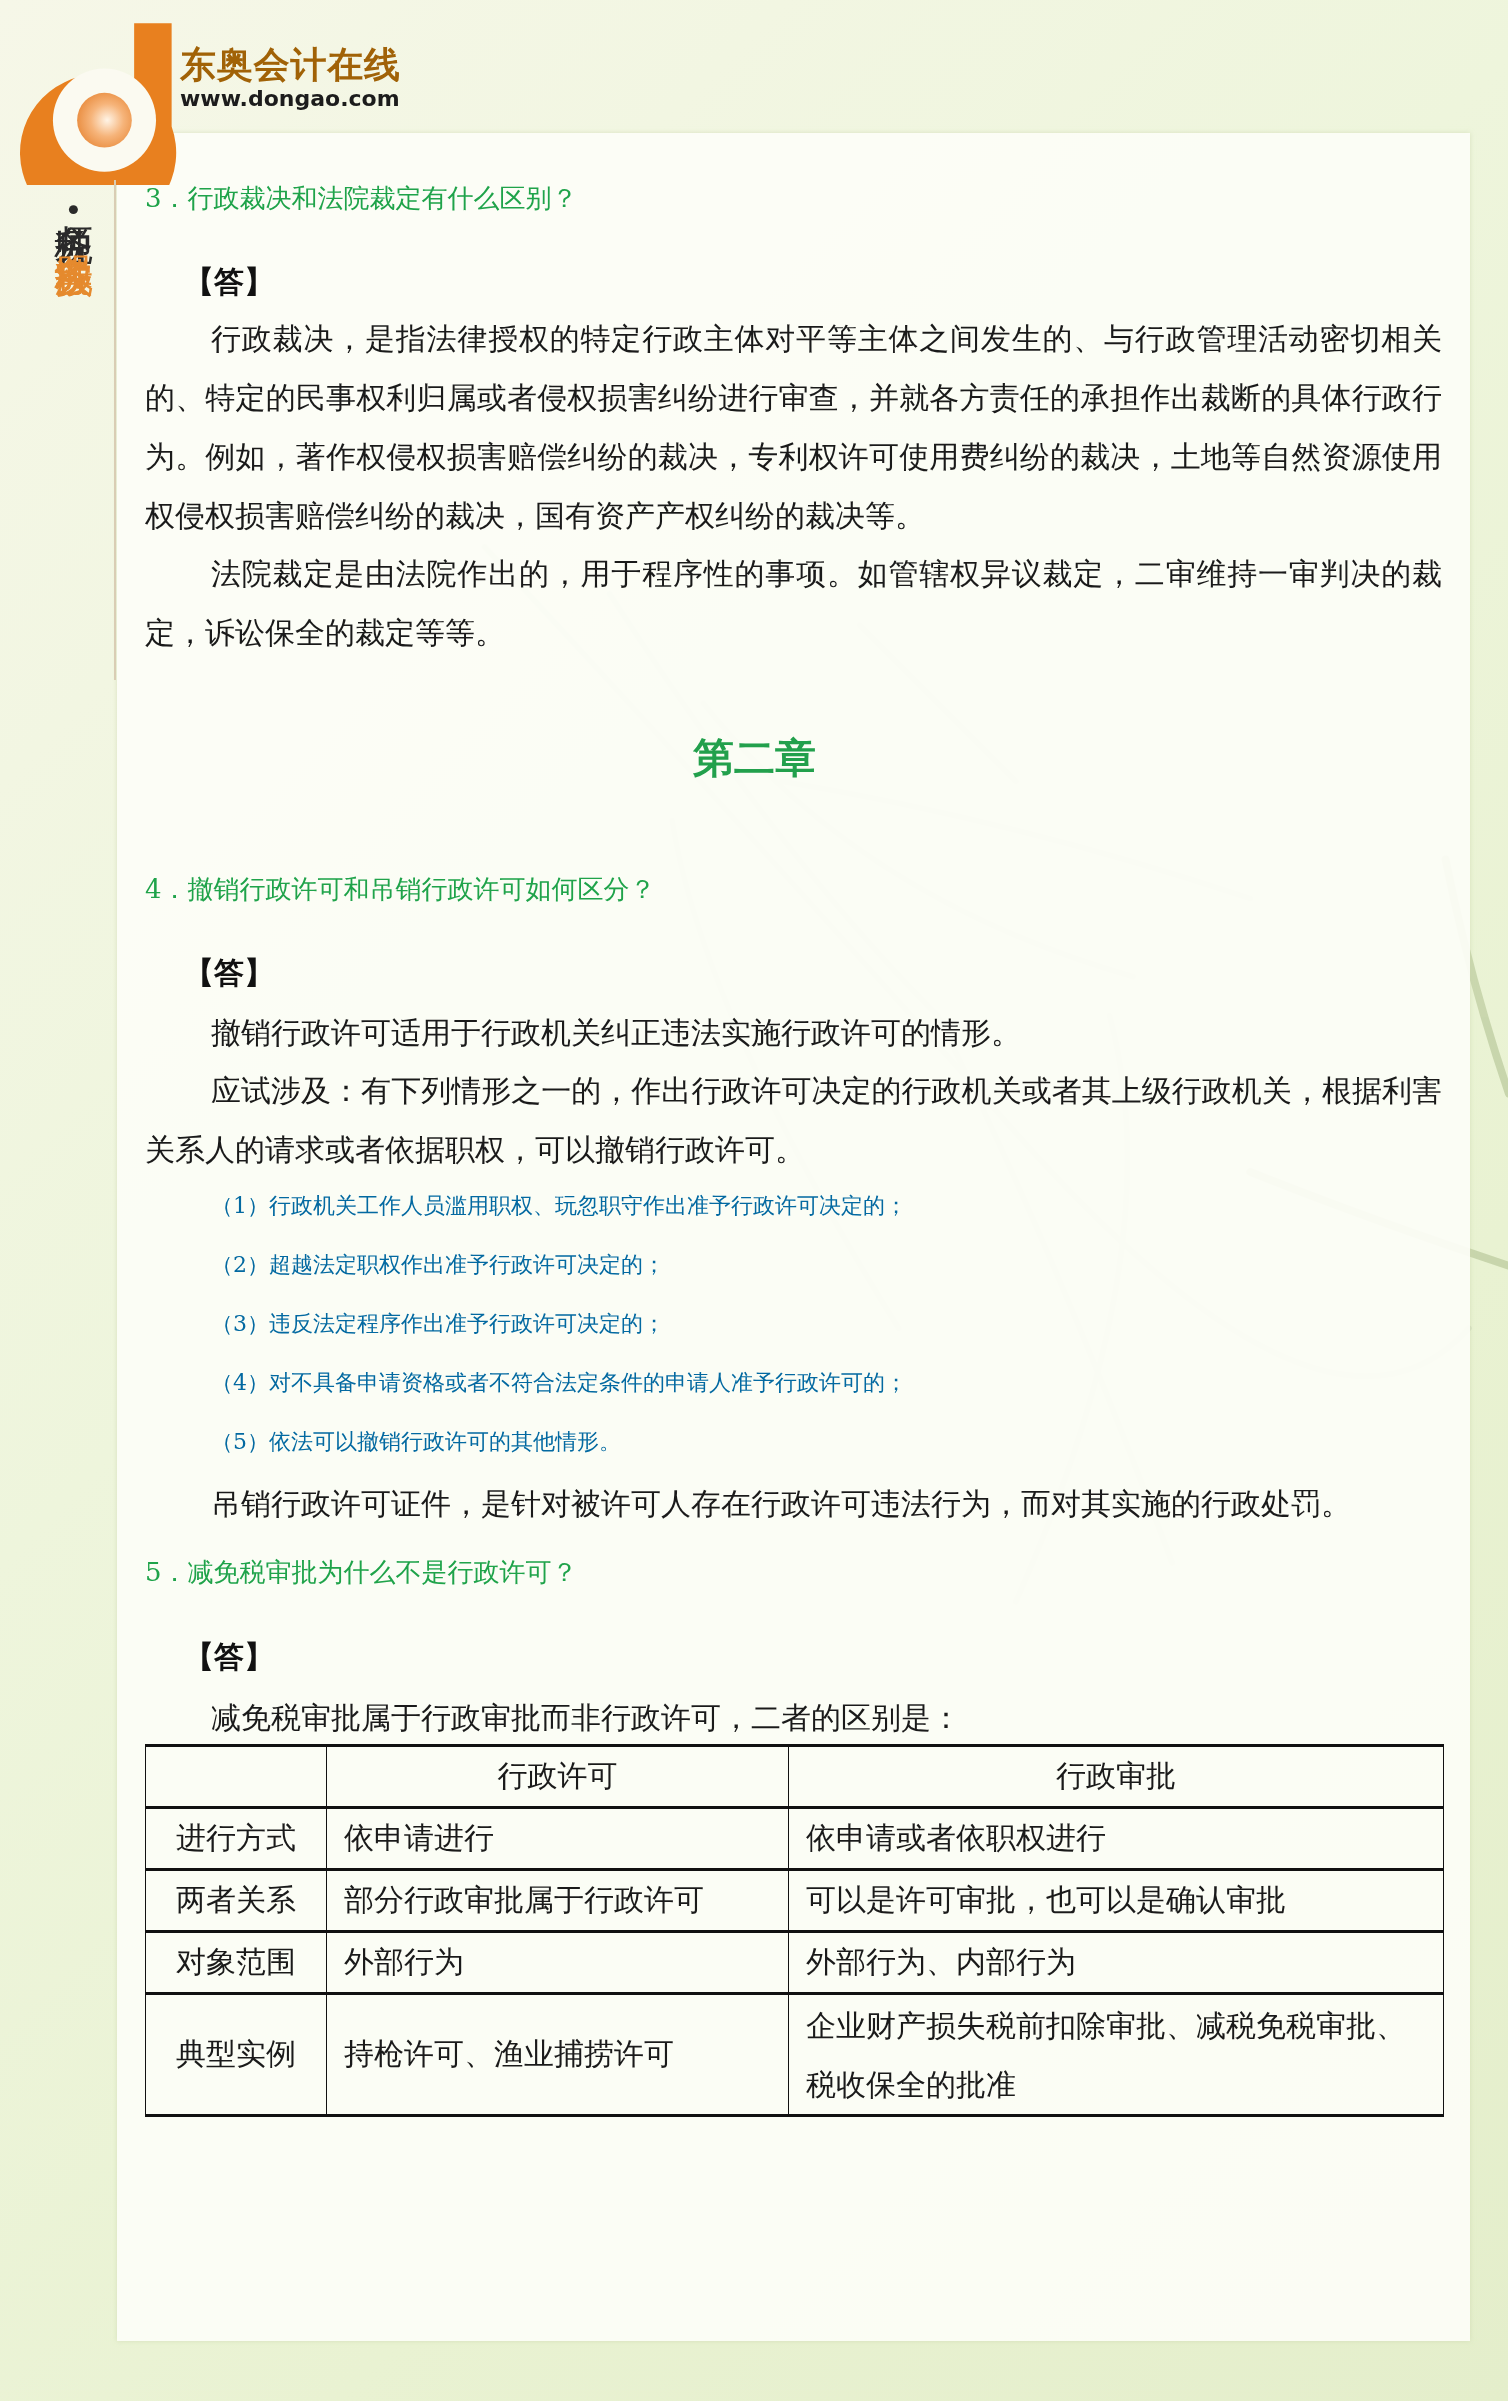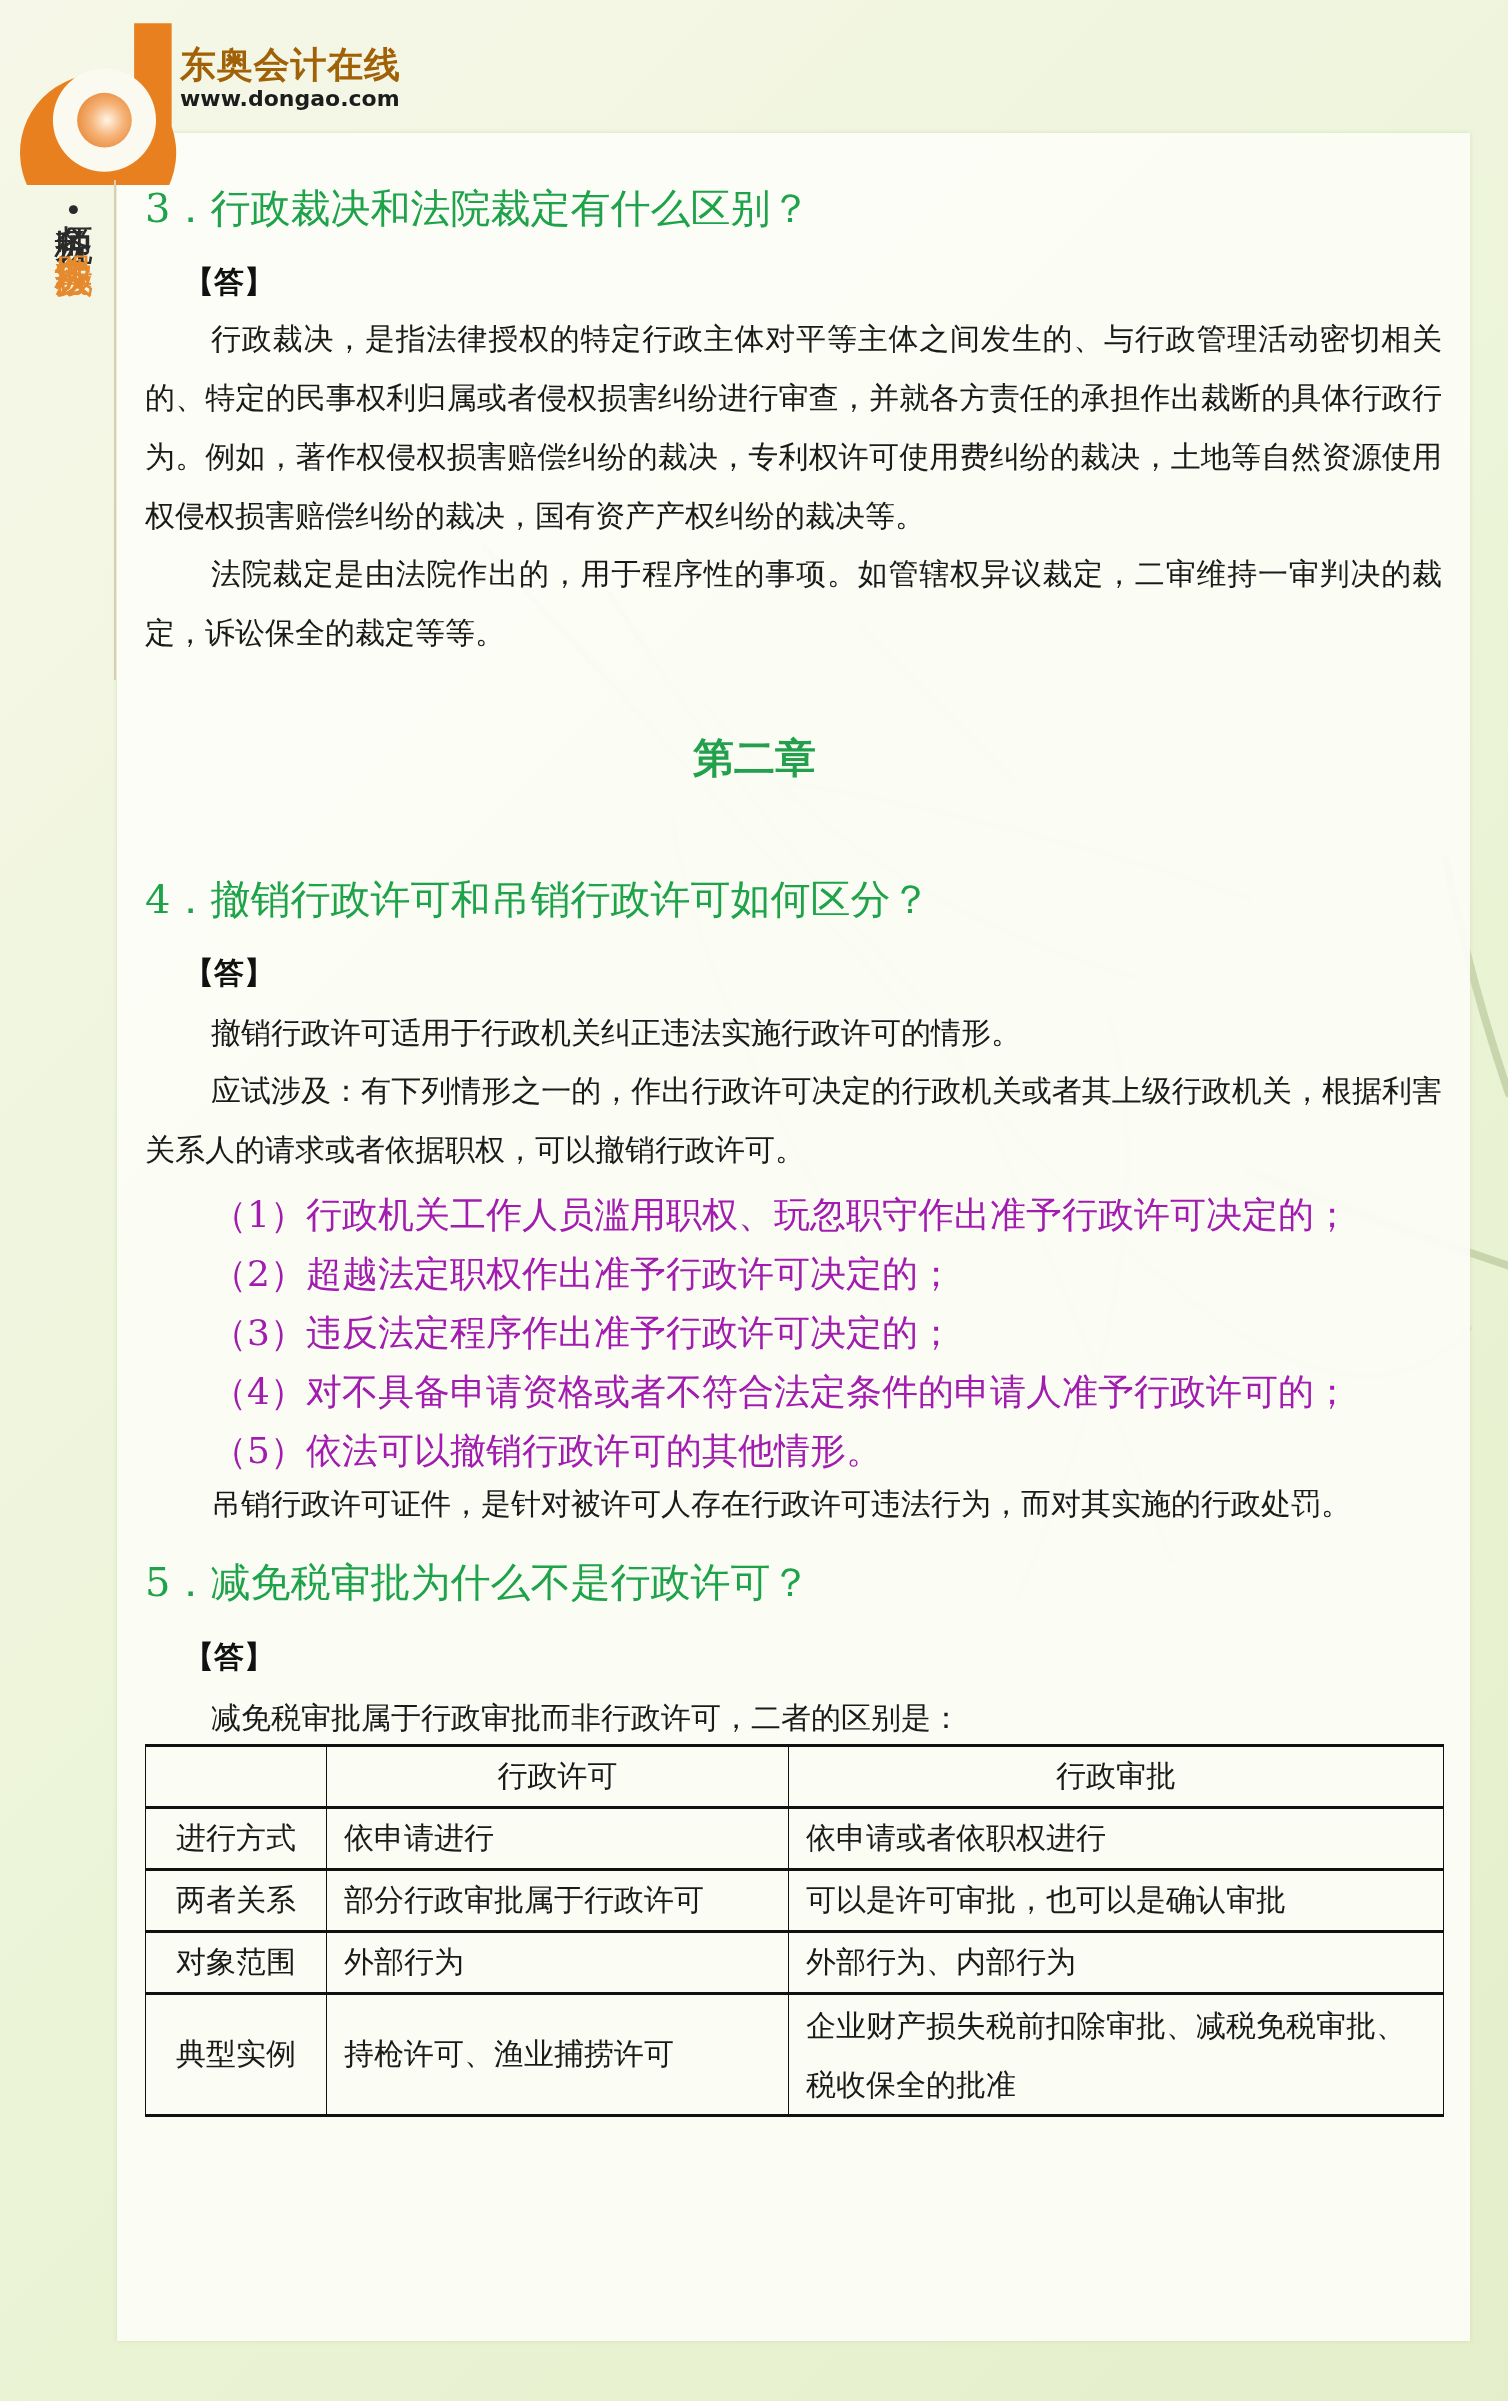--- a/index.html
+++ b/index.html
@@ -28,34 +28,34 @@
   .side-line { position:absolute; left:114px; top:180px; width:1.6px; height:500px; background:#d9cdb4; }
   .side-text {
     position:absolute; left:50px; top:195px; width:47px; text-align:center;
     font-family:"DejaVu Sans", sans-serif; font-size:39px; line-height:44px;
   }
   .side-text .dark { color:#2a2a2a; display:block; }
   .side-text .dot { color:#2a2a2a; display:block; font-size:31px; line-height:31px; }
   .side-text .orange { color:#e58a2e; display:block; }
 
   .h-q {
-    position:absolute; left:145px; font-size:40px; color:#1fa34a;
+    position:absolute; left:145px; font-size:26px; color:#1fa34a;
     font-family:"DejaVu Serif", serif; white-space:nowrap;text-align:right;
   }
   .chapter {
     position:absolute; left:0; width:1509px; text-align:center; top:731px;
     font-family:"DejaVu Sans", sans-serif; font-weight:bold; font-size:41px; color:#22a04c;
   }
   .ans { position:absolute; left:184px; font-size:30px; font-weight:bold; color:#111; }
   .para {
     position:absolute; left:145px; width:1297px; font-size:30px; line-height:59px;
     text-indent:66px; text-align:justify; color:#1a1a1a;
   }
   .line {
-    position:absolute; left:211px; font-size:36px; color:#a21caf; white-space:nowrap;
+    position:absolute; left:211px; font-size:22px; color:#0369a1; white-space:nowrap;
   }
   table.cmp {
     position:absolute; left:145px; top:1744px; width:1299px; border-collapse:collapse;
     font-size:30px; color:#1a1a1a; background:transparent;
   }
   table.cmp td { border:1.6px solid #111; padding:0 17px; height:59px; vertical-align:middle; }
   table.cmp tr:first-child td { border-top:3.1px solid #111; }
   table.cmp tr:last-child td { border-bottom:3.1px solid #111; }
   table.cmp tr + tr td { border-top:3.1px solid #111; }
   table.cmp td.c0 { width:180px; text-align:center; padding:0; }

